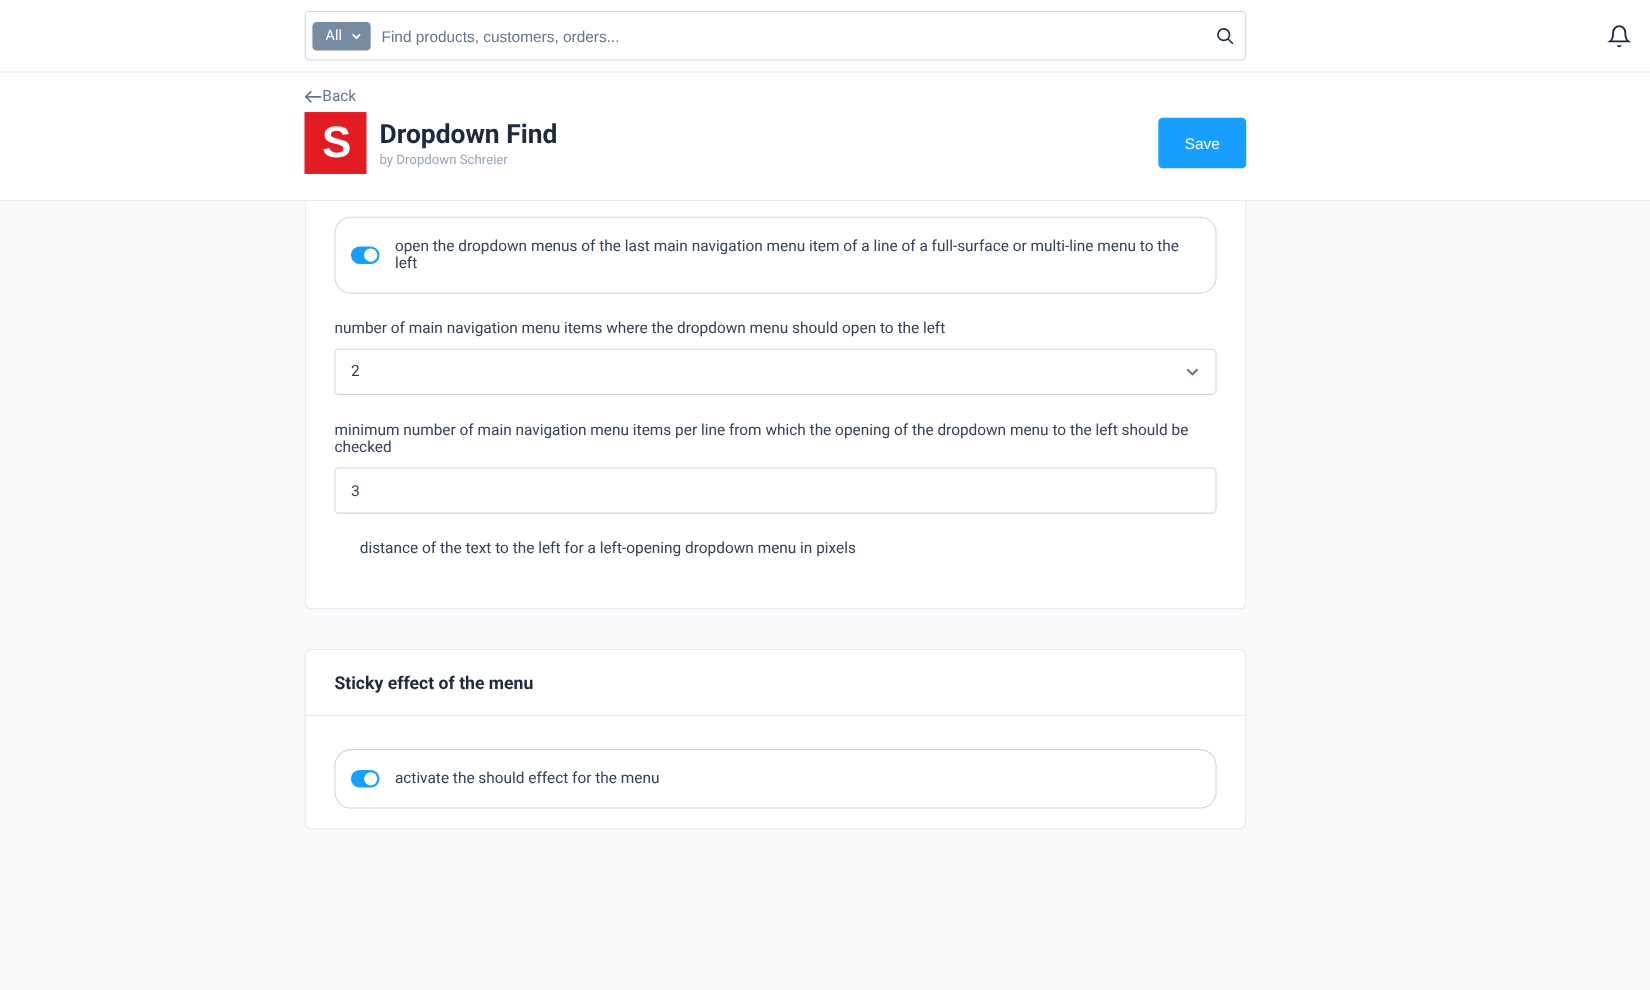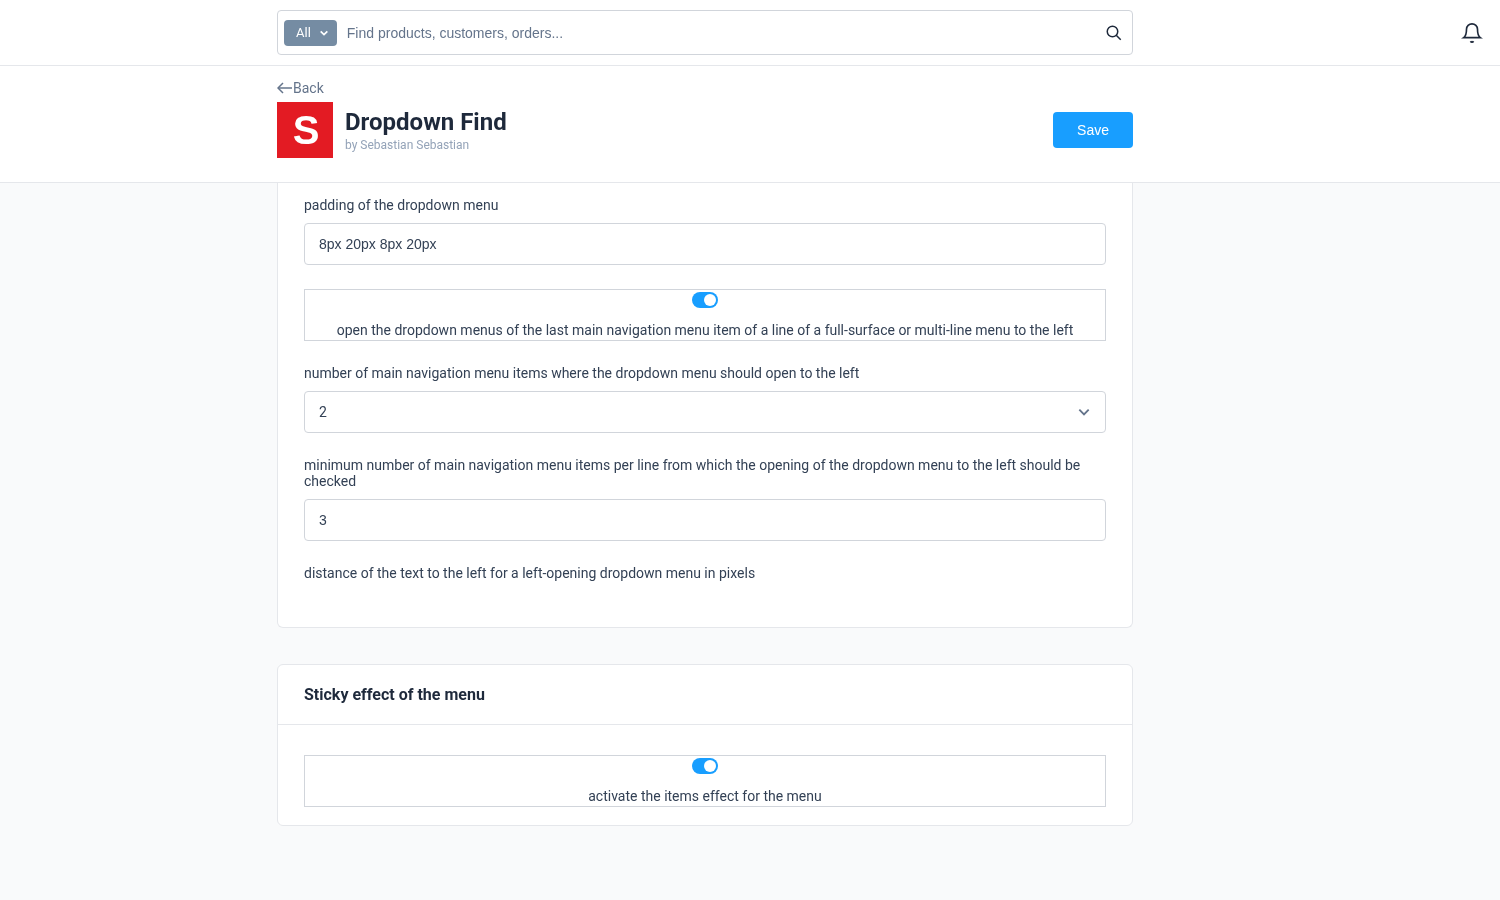--- a/index.html
+++ b/index.html
@@ -104,21 +104,21 @@
   }
   .title-col .byline {
     font-size:12px; color:#94a3b8; margin-top:2px;
   }
   .save-btn {
     margin-left:auto;
     background:#189eff;
     color:#fff;
     border:none;
     border-radius:4px;
-    height:36px;
+    height:46px;
     padding: 0 24px;
     font-size:14px;
     cursor:pointer;
   }
 
   .content {
     padding: 0;
   }
 
   .card {
@@ -131,47 +131,46 @@
   .card.first { border-top:none; border-top-left-radius:0; border-top-right-radius:0; }
   .card-body { padding: 14px 26px 36px 26px; }
   .card + .card { margin-top: 36px; }
 
   .field-label {
     font-size:14px; color:#334155;
     margin-bottom:10px;
   }
   .field-label.first { margin-top: 0; }
   .field-group { margin-bottom: 24px; }
-  .field-group:last-child { margin-bottom: 0; }
+  .field-group:last-child { margin-bottom: 0; margin-left: 23px; }
 
   .text-input, .select-box {
     width:100%;
     height:42px;
     border:1px solid #d1d5db;
     border-radius:4px;
     padding: 0 14px;
     font-size:14px;
     color:#334155;
     background:#fff;
     outline:none;
   }
   .select-box {
     display:flex; align-items:center; justify-content:space-between;
     cursor:pointer;
   }
   .select-box svg { width:14px; height:14px; color:#64748b; }
 
   .toggle-row {
     border:1px solid #d1d5db;
-    border-radius:0;
-    padding: 2px 14px;
+    border-radius:15px;
+    padding: 18px 14px;
     display:flex;
     align-items:center;
     gap:14px;
-    flex-direction:column;
   }
   .toggle {
     width:26px; height:16px;
     background:#189eff;
     border-radius:999px;
     position:relative;
     cursor:pointer;
     flex-shrink:0;
   }
   .toggle::after {
@@ -229,36 +228,32 @@
           <polyline points="6,1 1,6 6,11"></polyline>
         </svg>
       <span>Back</span>
     </div>
     <div class="header-row">
       <div class="logo-box">
         <span>S</span>
       </div>
       <div class="title-col">
         <h1>Dropdown Find</h1>
-        <div class="byline">by Sebastian Sebastian</div>
+        <div class="byline">by Dropdown Schreier</div>
       </div>
       <button class="save-btn">Save</button>
     </div>
   </div>
 </div>
 
 <div class="content">
 
   <div class="card first">
     <div class="card-body">
 
-      <div class="field-group">
-        <div class="field-label first">padding of the dropdown menu</div>
-        <input class="text-input" type="text" value="8px 20px 8px 20px" style="">
-      </div>
 
       <div class="field-group">
         <div class="toggle-row">
           <div class="toggle"></div>
           <div class="toggle-label">open the dropdown menus of the last main navigation menu item of a line of a full-surface or multi-line menu to the left</div>
         </div>
       </div>
 
       <div class="field-group">
         <div class="field-label">number of main navigation menu items where the dropdown menu should open to the left</div>
@@ -282,18 +277,18 @@
     </div>
   </div>
 
   <div class="card">
     <div class="card-header">
       <h2>Sticky effect of the menu</h2>
     </div>
     <div class="card-body" style="padding-top:30px; padding-bottom:18px;">
       <div class="toggle-row">
         <div class="toggle"></div>
-        <div class="toggle-label">activate the items effect for the menu</div>
+        <div class="toggle-label">activate the should effect for the menu</div>
       </div>
     </div>
   </div>
 
 </div>
 
 </body></html>

